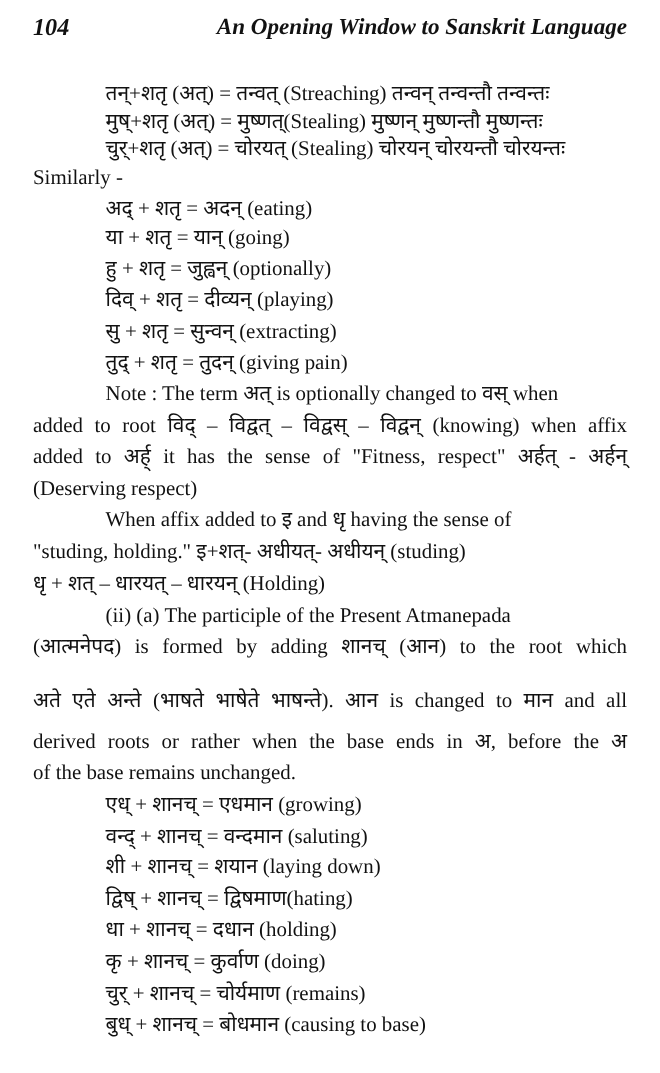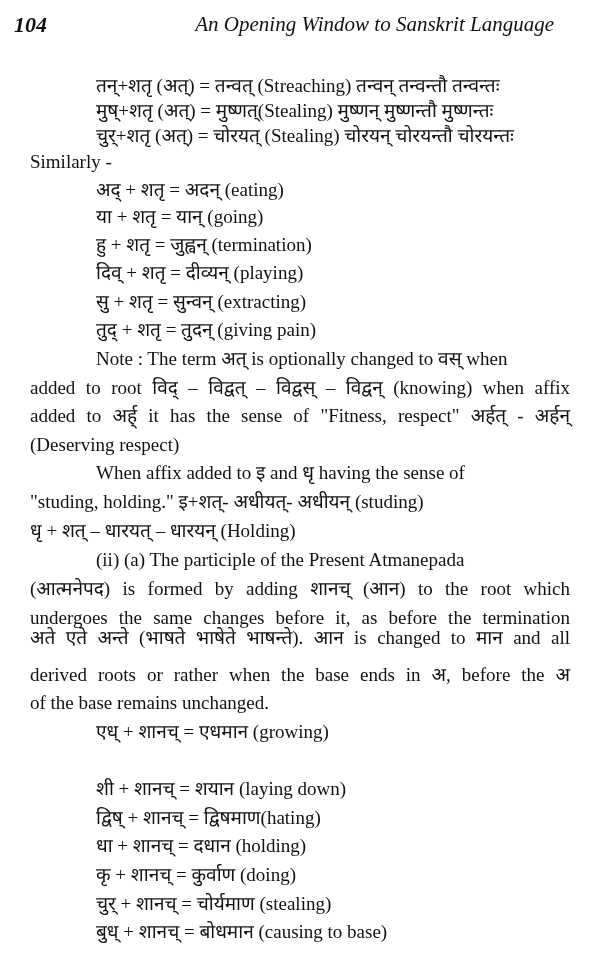--- a/index.html
+++ b/index.html
@@ -3,29 +3,29 @@
   <meta charset="utf-8">
   <style>
     html, body { margin: 0; padding: 0; background: #ffffff; }
     body {
       width: 600px; height: 975px; overflow: hidden; position: relative;
       font-family: "Liberation Serif", "DejaVu Serif", serif;
       color: #111111;
     }
     .page { position: absolute; left: 0; top: 0; width: 600px; height: 975px; }
     .header {
-      position: absolute; top: 12px; left: 14px; width: 540px; height: 30px;
+      position: absolute; top: 12px; left: 30px; width: 540px; height: 30px;
     }
     .page-number {
       position: absolute; left: 0; top: 0;
       font-weight: bold; font-style: italic; font-size: 22px;
     }
     .running-title {
       position: absolute; right: 0; top: 0;
-      font-weight: normal; font-style: italic; font-size: 21px; margin-left: 26px;
+      font-weight: bold; font-style: italic; font-size: 21px; margin-left: 26px;
     }
     .line {
       position: absolute; white-space: nowrap; font-size: 19px; line-height: 24px;
     }
     .ind1 { left: 96px; }
     .ind0 { left: 30px; }
     .para-ind { left: 96px; }
     .justify { left: 30px; width: 540px; text-align: justify; text-align-last: justify; white-space: normal; }
   </style>
 </head>
@@ -36,41 +36,41 @@
     <span class="page-number">104</span>
     <span class="running-title">An Opening Window to Sanskrit Language</span>
   </div>
 
   <div class="line ind1" style="top:74px">तन्+शतृ (अत्) = तन्वत् (Streaching) तन्वन् तन्वन्तौ तन्वन्तः</div>
   <div class="line ind1" style="top:99px">मुष्+शतृ (अत्) = मुष्णत्(Stealing) मुष्णन् मुष्णन्तौ मुष्णन्तः</div>
   <div class="line ind1" style="top:124px">चुर्+शतृ (अत्) = चोरयत् (Stealing) चोरयन् चोरयन्तौ चोरयन्तः</div>
   <div class="line ind0" style="top:150px">Similarly -</div>
   <div class="line ind1" style="top:178px">अद् + शतृ = अदन् (eating)</div>
   <div class="line ind1" style="top:205px">या + शतृ = यान् (going)</div>
-  <div class="line ind1" style="top:233px">हु + शतृ = जुह्वन् (termination)</div>
+  <div class="line ind1" style="top:233px">हु + शतृ = जुह्वन् (optionally)</div>
   <div class="line ind1" style="top:261px">दिव् + शतृ = दीव्यन् (playing)</div>
   <div class="line ind1" style="top:290px">सु + शतृ = सुन्वन् (extracting)</div>
   <div class="line ind1" style="top:318px">तुद् + शतृ = तुदन् (giving pain)</div>
 
   <div class="line para-ind" style="top:347px">Note : The term अत् is optionally changed to वस् when</div>
   <div class="line justify" style="top:376px">added to root विद् – विद्वत् – विद्वस् – विद्वन् (knowing) when affix</div>
   <div class="line justify" style="top:404px">added to अर्ह् it has the sense of "Fitness, respect" अर्हत् - अर्हन्</div>
   <div class="line ind0" style="top:433px">(Deserving respect)</div>
 
   <div class="line para-ind" style="top:461px">When affix added to इ and धृ having the sense of</div>
   <div class="line ind0" style="top:490px">"studing, holding." इ+शत्- अधीयत्- अधीयन् (studing)</div>
   <div class="line ind0" style="top:519px">धृ + शत् – धारयत् – धारयन् (Holding)</div>
 
   <div class="line para-ind" style="top:548px">(ii) (a) The participle of the Present Atmanepada</div>
   <div class="line justify" style="top:577px">(आत्मनेपद) is formed by adding शानच् (आन) to the root which</div>
-  <div class="line justify" style="top:606px">undergoes the same changes before it, as before the termination</div>
   <div class="line justify" style="top:626px">अते एते अन्ते (भाषते भाषेते भाषन्ते). आन is changed to मान and all</div>
   <div class="line justify" style="top:663px">derived roots or rather when the base ends in अ, before the अ</div>
   <div class="line ind0" style="top:691px">of the base remains unchanged.</div>
 
   <div class="line ind1" style="top:720px">एध् + शानच् = एधमान (growing)</div>
+  <div class="line ind1" style="top:749px">वन्द् + शानच् = वन्दमान (saluting)</div>
   <div class="line ind1" style="top:777px">शी + शानच् = शयान (laying down)</div>
   <div class="line ind1" style="top:806px">द्विष् + शानच् = द्विषमाण(hating)</div>
   <div class="line ind1" style="top:834px">धा + शानच् = दधान (holding)</div>
   <div class="line ind1" style="top:863px">कृ + शानच् = कुर्वाण (doing)</div>
-  <div class="line ind1" style="top:892px">चुर् + शानच् = चोर्यमाण (stealing)</div>
+  <div class="line ind1" style="top:892px">चुर् + शानच् = चोर्यमाण (remains)</div>
   <div class="line ind1" style="top:920px">बुध् + शानच् = बोधमान (causing to base)</div>
 </div>
 
 </body></html>

